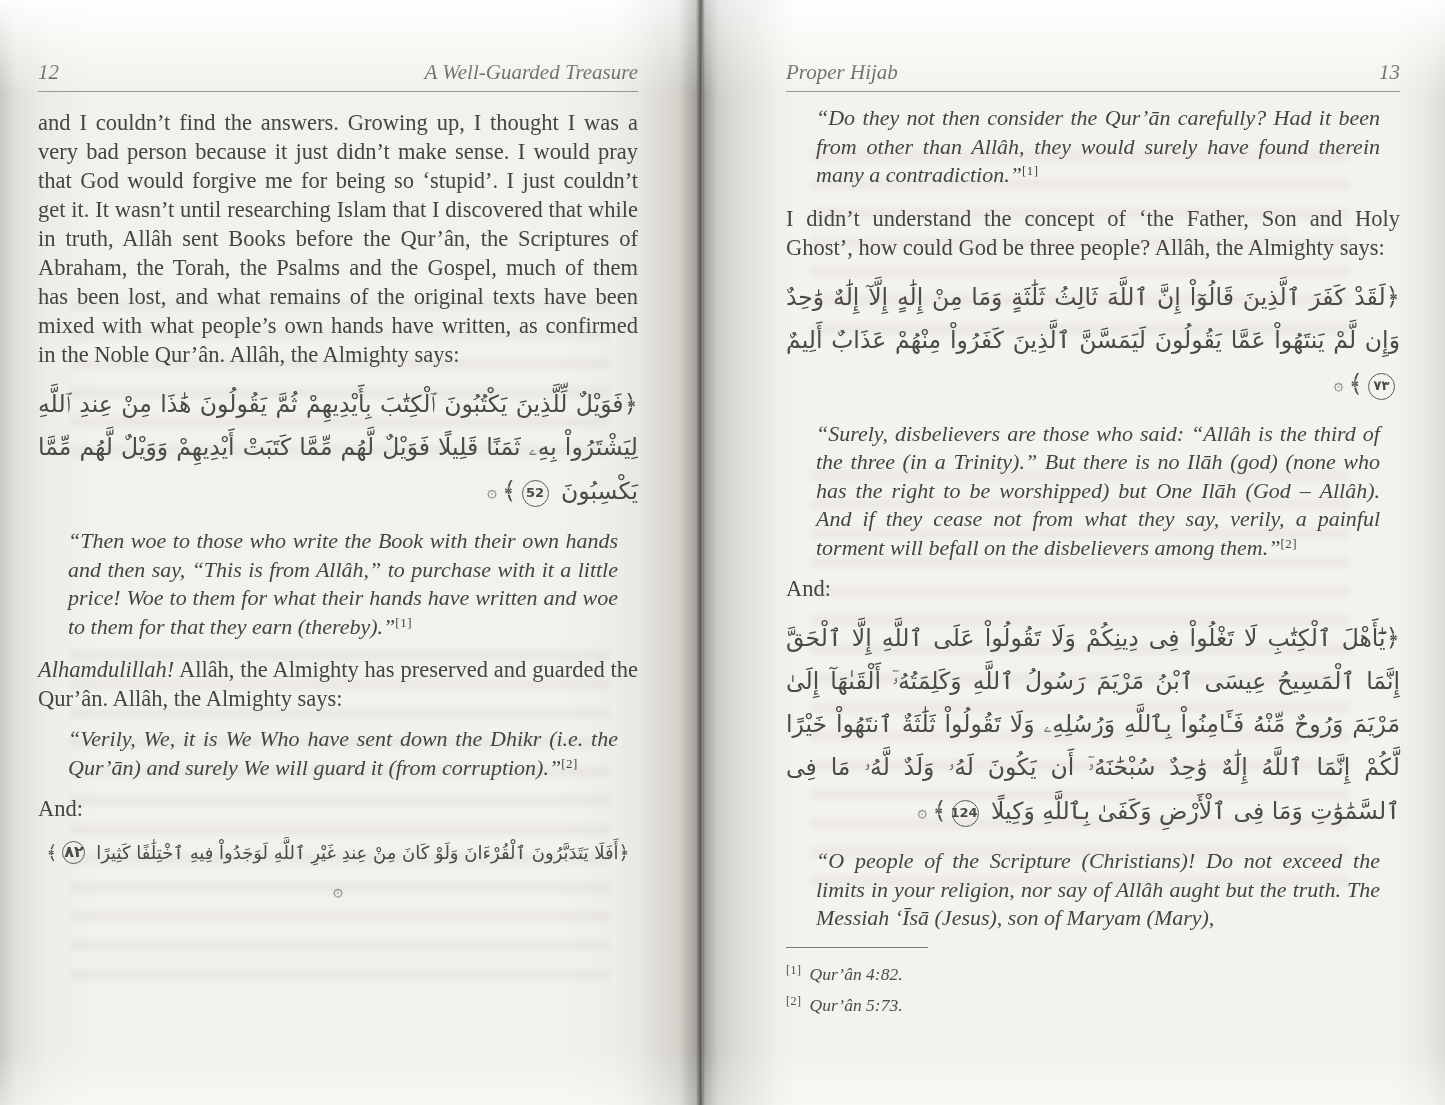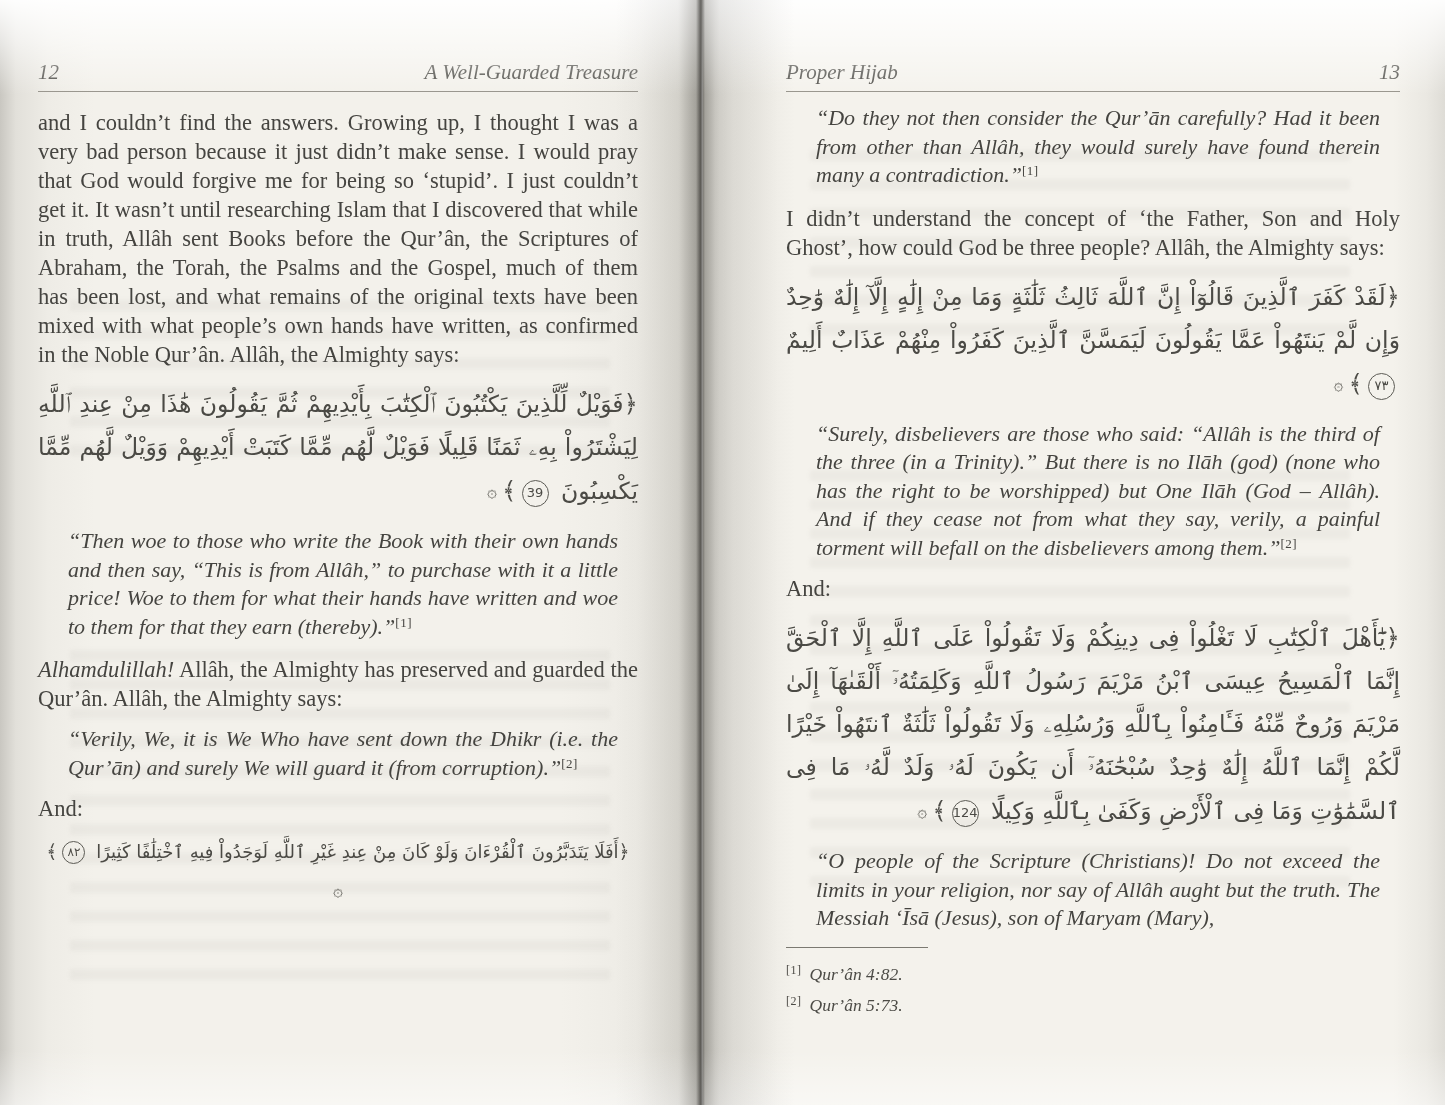--- a/index.html
+++ b/index.html
@@ -39,22 +39,22 @@
   .j{text-align:justify;}
   .mt16{margin-top:16px;} .mt14{margin-top:14px;}
   .quote{margin:12px 20px 0 30px;font-style:italic;font-size:22px;line-height:28.5px;text-align:justify;}
   .fnref{font-style:normal;font-size:13px;line-height:0;vertical-align:7px;letter-spacing:.5px;}
   .arabic{direction:rtl;unicode-bidi:isolate;font-family:"DejaVu Sans",sans-serif;
     font-size:23.5px;line-height:43px;color:#4b4a45;text-align:justify;margin-top:13px;}
   .arabic.centered{text-align:center;line-height:46px;}
   .arabic.small{font-size:18px;line-height:36px;text-align:center;margin-top:10px;}
   .bracket{font-size:1.05em;}
   .ayah-badge{display:inline-block;width:25px;height:25px;border:1.3px solid #5c5b55;border-radius:50%;
-    font-size:13px;line-height:24px;text-align:center;vertical-align:2px;margin:8px 5px;}
-  .arabic.small .ayah-badge{width:21px;height:21px;line-height:20px;font-size:12px;}
+    font-size:13px;line-height:24px;text-align:center;vertical-align:2px;margin:8px 5px;font-weight:bold;}
+  .arabic.small .ayah-badge{width:21px;height:21px;line-height:20px;font-size:16px;}
   .ornament{font-size:17px;margin:0 5px;vertical-align:2px;color:#55544e;}
   .and-label{margin-top:12px;}
   .footnotes{margin-top:20px;}
   .fn-rule{width:142px;border-top:1.5px solid #7b7971;margin-bottom:9px;}
   .fn-line{font-size:17.5px;line-height:27.5px;font-style:italic;color:#4c4b46;}
   .fn-marker{font-style:normal;font-size:12px;vertical-align:6px;margin-right:8px;letter-spacing:.5px;}
 </style>
 </head>
 <body>
 
@@ -70,21 +70,21 @@
 
   <section class="col col-left">
     <header class="page-head">
       <span>12</span>
       <span>A Well-Guarded Treasure</span>
     </header>
 
     <p class="body j mt16">and I couldn’t find the answers. Growing up, I thought I was a very bad person because it just didn’t make sense. I would pray that God would forgive me for being so ‘stupid’. I just couldn’t get it.  It wasn’t until researching Islam that I discovered that while in truth, Allâh sent Books before the Qur’ân, the Scriptures of Abraham, the Torah, the Psalms and the Gospel, much of them has been lost, and what remains of the original texts have been mixed with what people’s own hands have written, as confirmed in the Noble Qur’ân. Allâh, the Almighty says:</p>
 
     <div class="arabic"><span class="bracket">﴿</span><span>فَوَيْلٌ لِّلَّذِينَ يَكْتُبُونَ ٱلْكِتَٰبَ بِأَيْدِيهِمْ ثُمَّ يَقُولُونَ هَٰذَا مِنْ عِندِ ٱللَّهِ لِيَشْتَرُواْ بِهِۦ ثَمَنًا قَلِيلًا فَوَيْلٌ لَّهُم مِّمَّا كَتَبَتْ أَيْدِيهِمْ وَوَيْلٌ لَّهُم مِّمَّا يَكْسِبُونَ</span>
-      <span class="ayah-badge">39</span><span class="bracket">﴾</span><span class="ornament">۞</span>
+      <span class="ayah-badge">52</span><span class="bracket">﴾</span><span class="ornament">۞</span>
     </div>
 
     <blockquote class="quote"><span>“Then woe to those who write the Book with their own hands and then say, “This is from Allâh,” to purchase with it a little price! Woe to them for what their hands have written and woe to them for that they earn (thereby).”</span><sup class="fnref">[1]</sup>
     </blockquote>
 
     <p class="body j mt14"><i>Alhamdulillah!</i><span> Allâh, the Almighty has preserved and guarded the Qur’ân. Allâh, the Almighty says:</span></p>
 
 
     <blockquote class="quote"><span>“Verily, We, it is We Who have sent down the Dhikr (i.e. the Qur’ān) and surely We will guard it (from corruption).”</span><sup class="fnref">[2]</sup>
     </blockquote>

